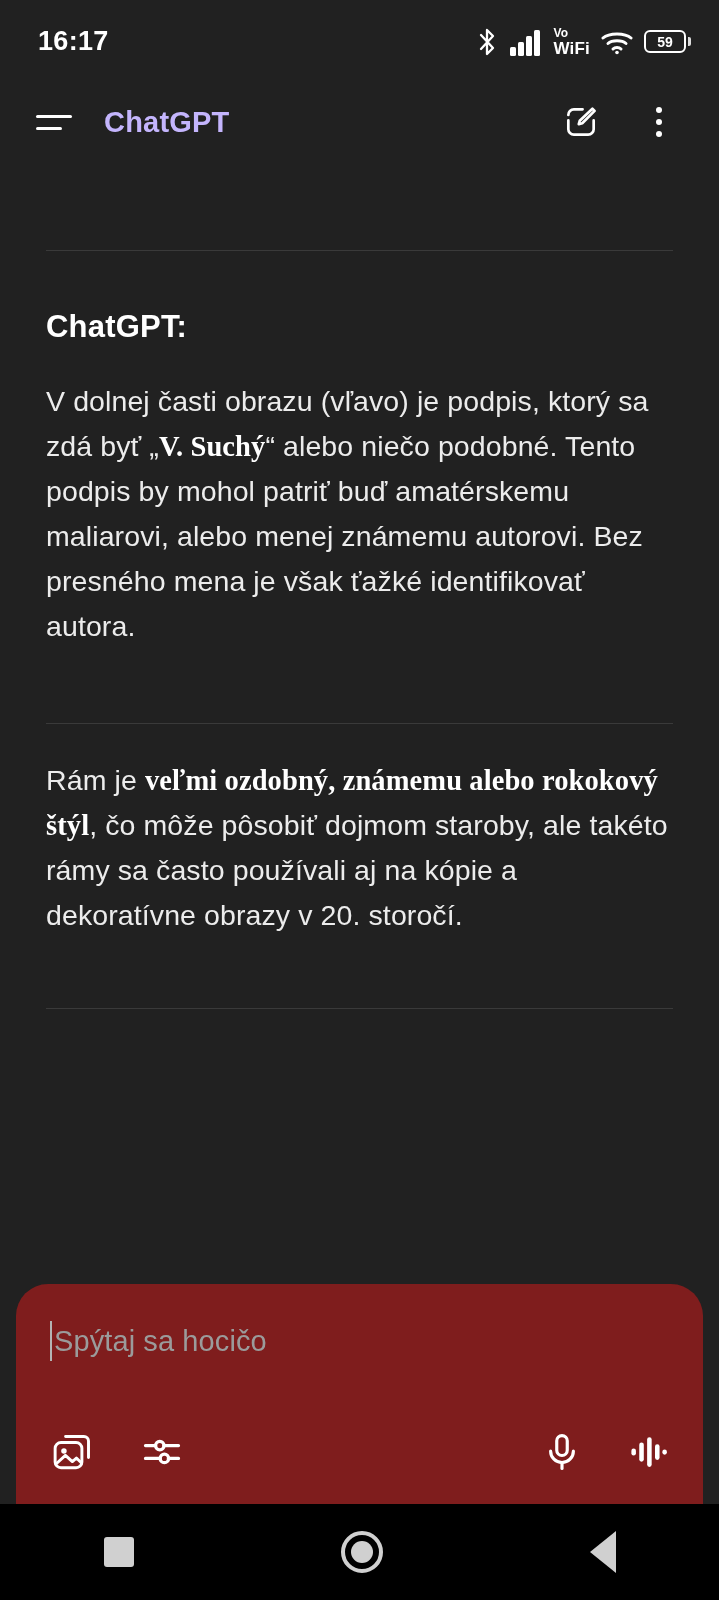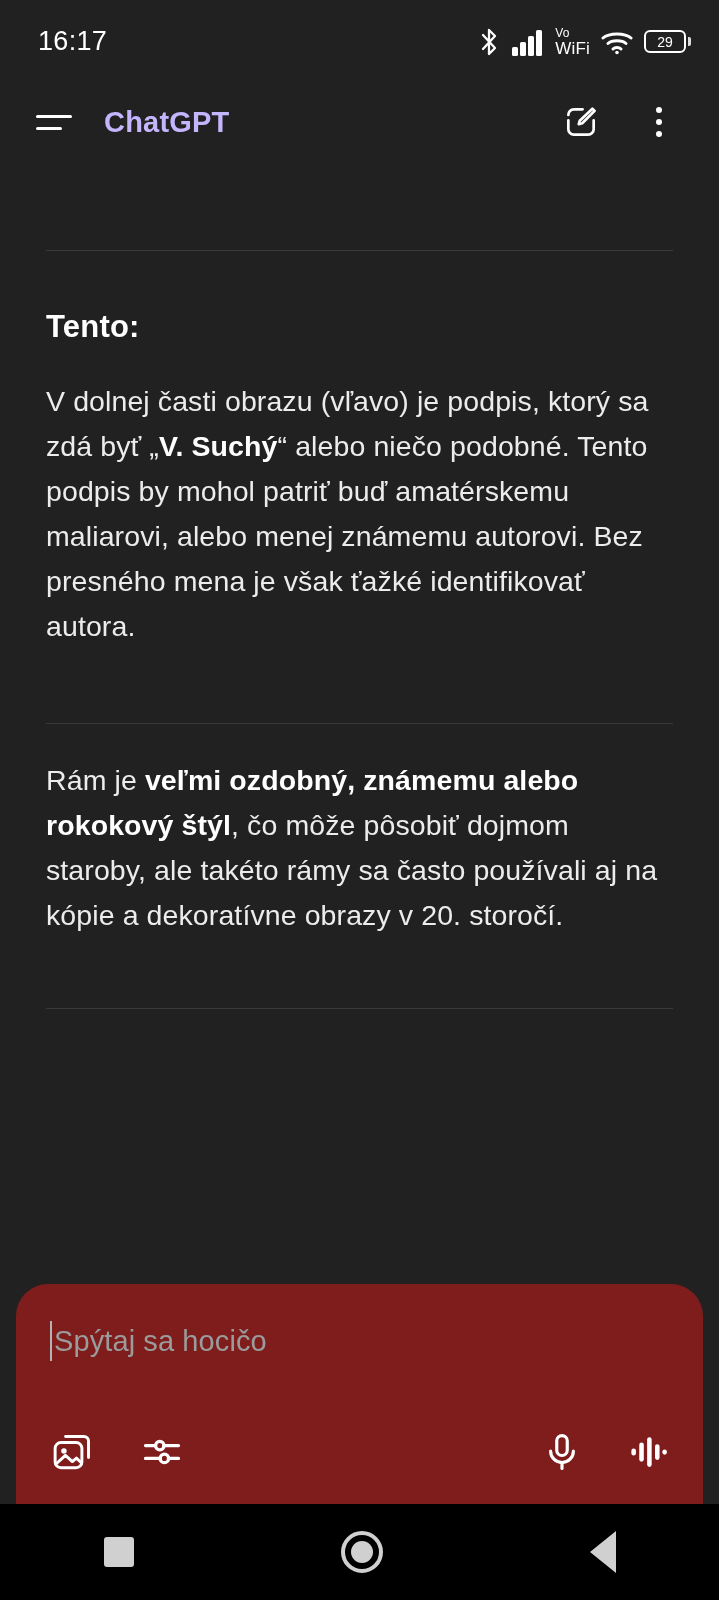--- a/index.html
+++ b/index.html
@@ -19,20 +19,21 @@
 
   
   .statusbar {
     height: 76px;
     flex: 0 0 76px;
     display: flex;
     align-items: center;
     justify-content: space-between;
     padding: 7px 28px 0 38px;
     color: #ffffff;
+    font-weight: bold;
   }
   .status-clock {
     font-size: 27px;
     letter-spacing: 0.3px;
     color: #ffffff;
   }
   .status-icons {
     display: flex;
     align-items: center;
     gap: 11px;
@@ -129,21 +130,21 @@
     margin: 58px 0 0 0;
     letter-spacing: 0.2px;
   }
   .block-para {
     font-size: 28.5px;
     line-height: 45px;
     color: #ececec;
     margin: 34px 0 0 0;
     letter-spacing: 0.1px;
   }
-  .block-para b { font-weight: bold; color: #ffffff; }
+  .block-para b { font-weight: bold; color: #ffffff; font-family: Liberation Serif, serif; }
   .sep-gap-a { height: 74px; }
   .sep-gap-c { height: 70px; }
 
   
   .composer {
     flex: 0 0 auto;
     margin: 0 16px 0 16px;
     background: #7f1d1d;
     border-radius: 32px 32px 0 0;
     padding: 30px 34px 22px 34px;
@@ -237,21 +238,21 @@
       <span>
         <svg width="32" height="28" viewBox="0 0 32 26">
           <path d="M2 9 C8 3.5 24 3.5 30 9" stroke="#ffffff" stroke-width="3" fill="none" stroke-linecap="round"></path>
           <path d="M7 14.5 C11 10.8 21 10.8 25 14.5" stroke="#ffffff" stroke-width="3" fill="none" stroke-linecap="round"></path>
           <path d="M12 20 C14 18 18 18 20 20" stroke="#ffffff" stroke-width="3" fill="none" stroke-linecap="round"></path>
           <circle cx="16" cy="23.5" r="1.8" fill="#ffffff"></circle>
         </svg>
       </span>
       <span class="battery">
         <span class="battery-body">
-            <span>29</span>
+            <span>59</span>
           </span>
         <span class="battery-tip"></span>
       </span>
     </div>
   </div>
 
   <div class="appbar">
     <div class="menu-icon">
       <i></i>
         <i></i>
@@ -273,21 +274,21 @@
           </span>
       </div>
     </div>
   </div>
 
   <div class="convo">
     <div class="spacer-top"></div>
     <div class="divider"></div>
 
     <div>
-      <div class="block-heading">Tento:</div>
+      <div class="block-heading">ChatGPT:</div>
       <p class="block-para">
         <span>V dolnej časti obrazu (vľavo) je podpis, ktorý sa zdá byť „</span><b>V. Suchý</b><span>“ alebo niečo podobné. Tento podpis by mohol patriť buď amatérskemu maliarovi, alebo menej známemu autorovi. Bez presného mena je však ťažké identifikovať autora.</span>
       </p>
     </div>
 
     <div class="sep-gap-a"></div>
     <div class="divider"></div>
 
     <div>
       <p class="block-para">

